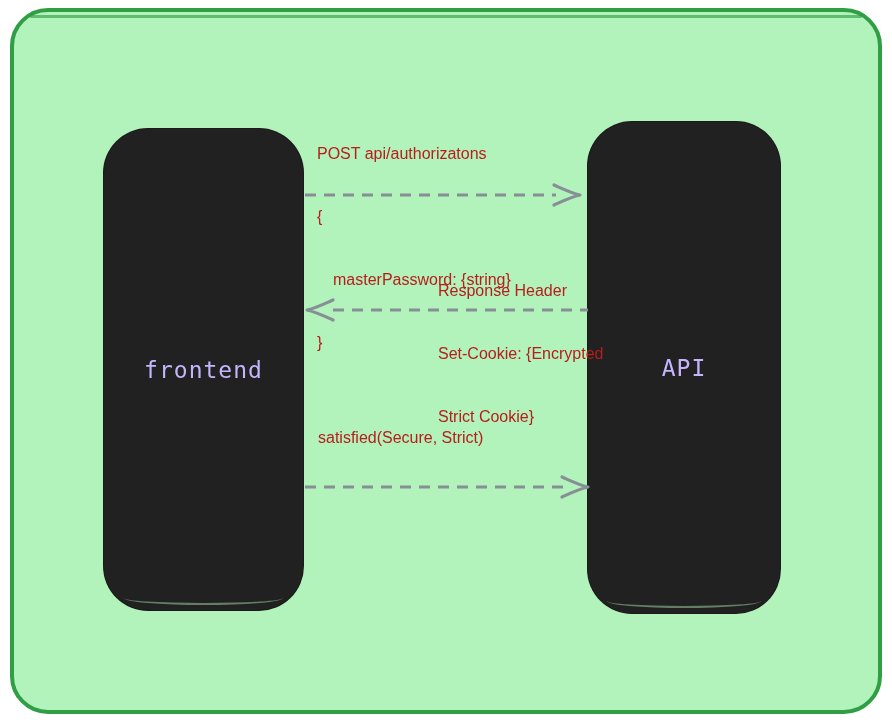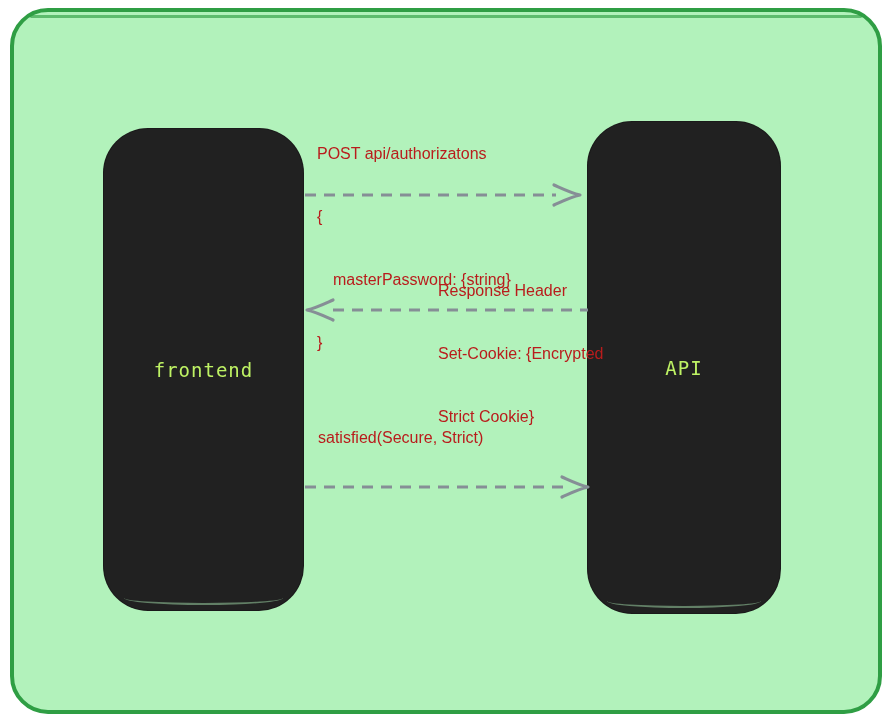--- a/index.html
+++ b/index.html
@@ -67,23 +67,23 @@
     width: 199px;
     height: 481px;
   }
   .actor-api {
     left: 574px;
     top: 110px;
     width: 192px;
     height: 491px;
   }
   .actor-label {
-    color: #bef264;
+    color: #c4b5fd;
     font-family: "DejaVu Sans Mono", monospace;
-    font-size: 19px;
+    font-size: 23px;
     letter-spacing: 1px;
   }
   
   .msg {
     position: absolute;
     color: #b91c1c;
     font-size: 16px;
     line-height: 21px;
     white-space: pre;
   }

